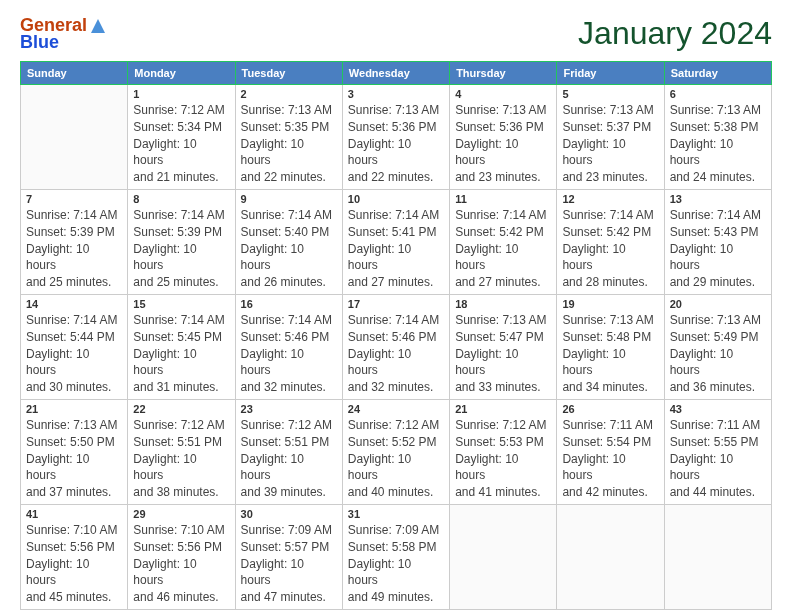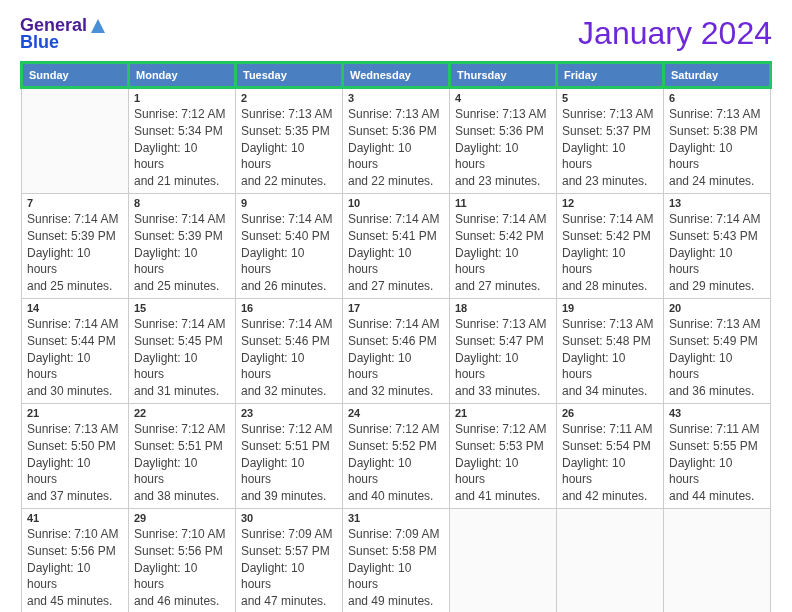--- a/index.html
+++ b/index.html
@@ -27,39 +27,39 @@
       display: flex;
       flex-direction: column;
       align-items: flex-start;
     }
     .title-section {
       text-align: right;
     }
     .month-title {
       font-size: 32px;
       font-weight: normal;
-      color: #6d28d9;
+      color: #14532d;
     }
     .location {
       font-size: 14px;
       color: #555;
     }
     .calendar-table {
       width: 100%;
       border-collapse: collapse;
       flex: 1;
     }
     .calendar-table th {
       background-color: #4a7fc1;
       color: white;
       font-size: 11px;
       font-weight: bold;
       padding: 5px 6px;
       text-align: left;
-      border: 3px solid #22c55e;
+      border: 1px solid #22c55e;
     }
     .calendar-table td {
       border: 1px solid #ccc;
       vertical-align: top;
       padding: 3px 5px;
       font-size: 9.5px;
       color: #333;
       width: calc(100% / 7);
       height: 80px;
     }
@@ -82,21 +82,21 @@
       height: 70px;
     }
   </style>
 </head>
 <body>
 
 <div class="page">
   <div class="header">
     <div class="logo">
       <div style="display:flex;align-items:center;">
-        <span style="font-size:18px;font-weight:bold;color:#4c1d95;">General</span>
+        <span style="font-size:18px;font-weight:bold;color:#c2410c;">General</span>
         <svg width="18" height="18" viewBox="0 0 18 18" style="margin-left:2px;">
           <polygon points="2,16 9,2 16,16" fill="#4a90d9"></polygon>
         </svg>
       </div>
       <span style="font-size:18px;font-weight:bold;color:#1d4ed8;margin-top:-4px;">Blue</span>
     </div>
     <div class="title-section">
       <div class="month-title">January 2024</div>
     </div>
   </div>

